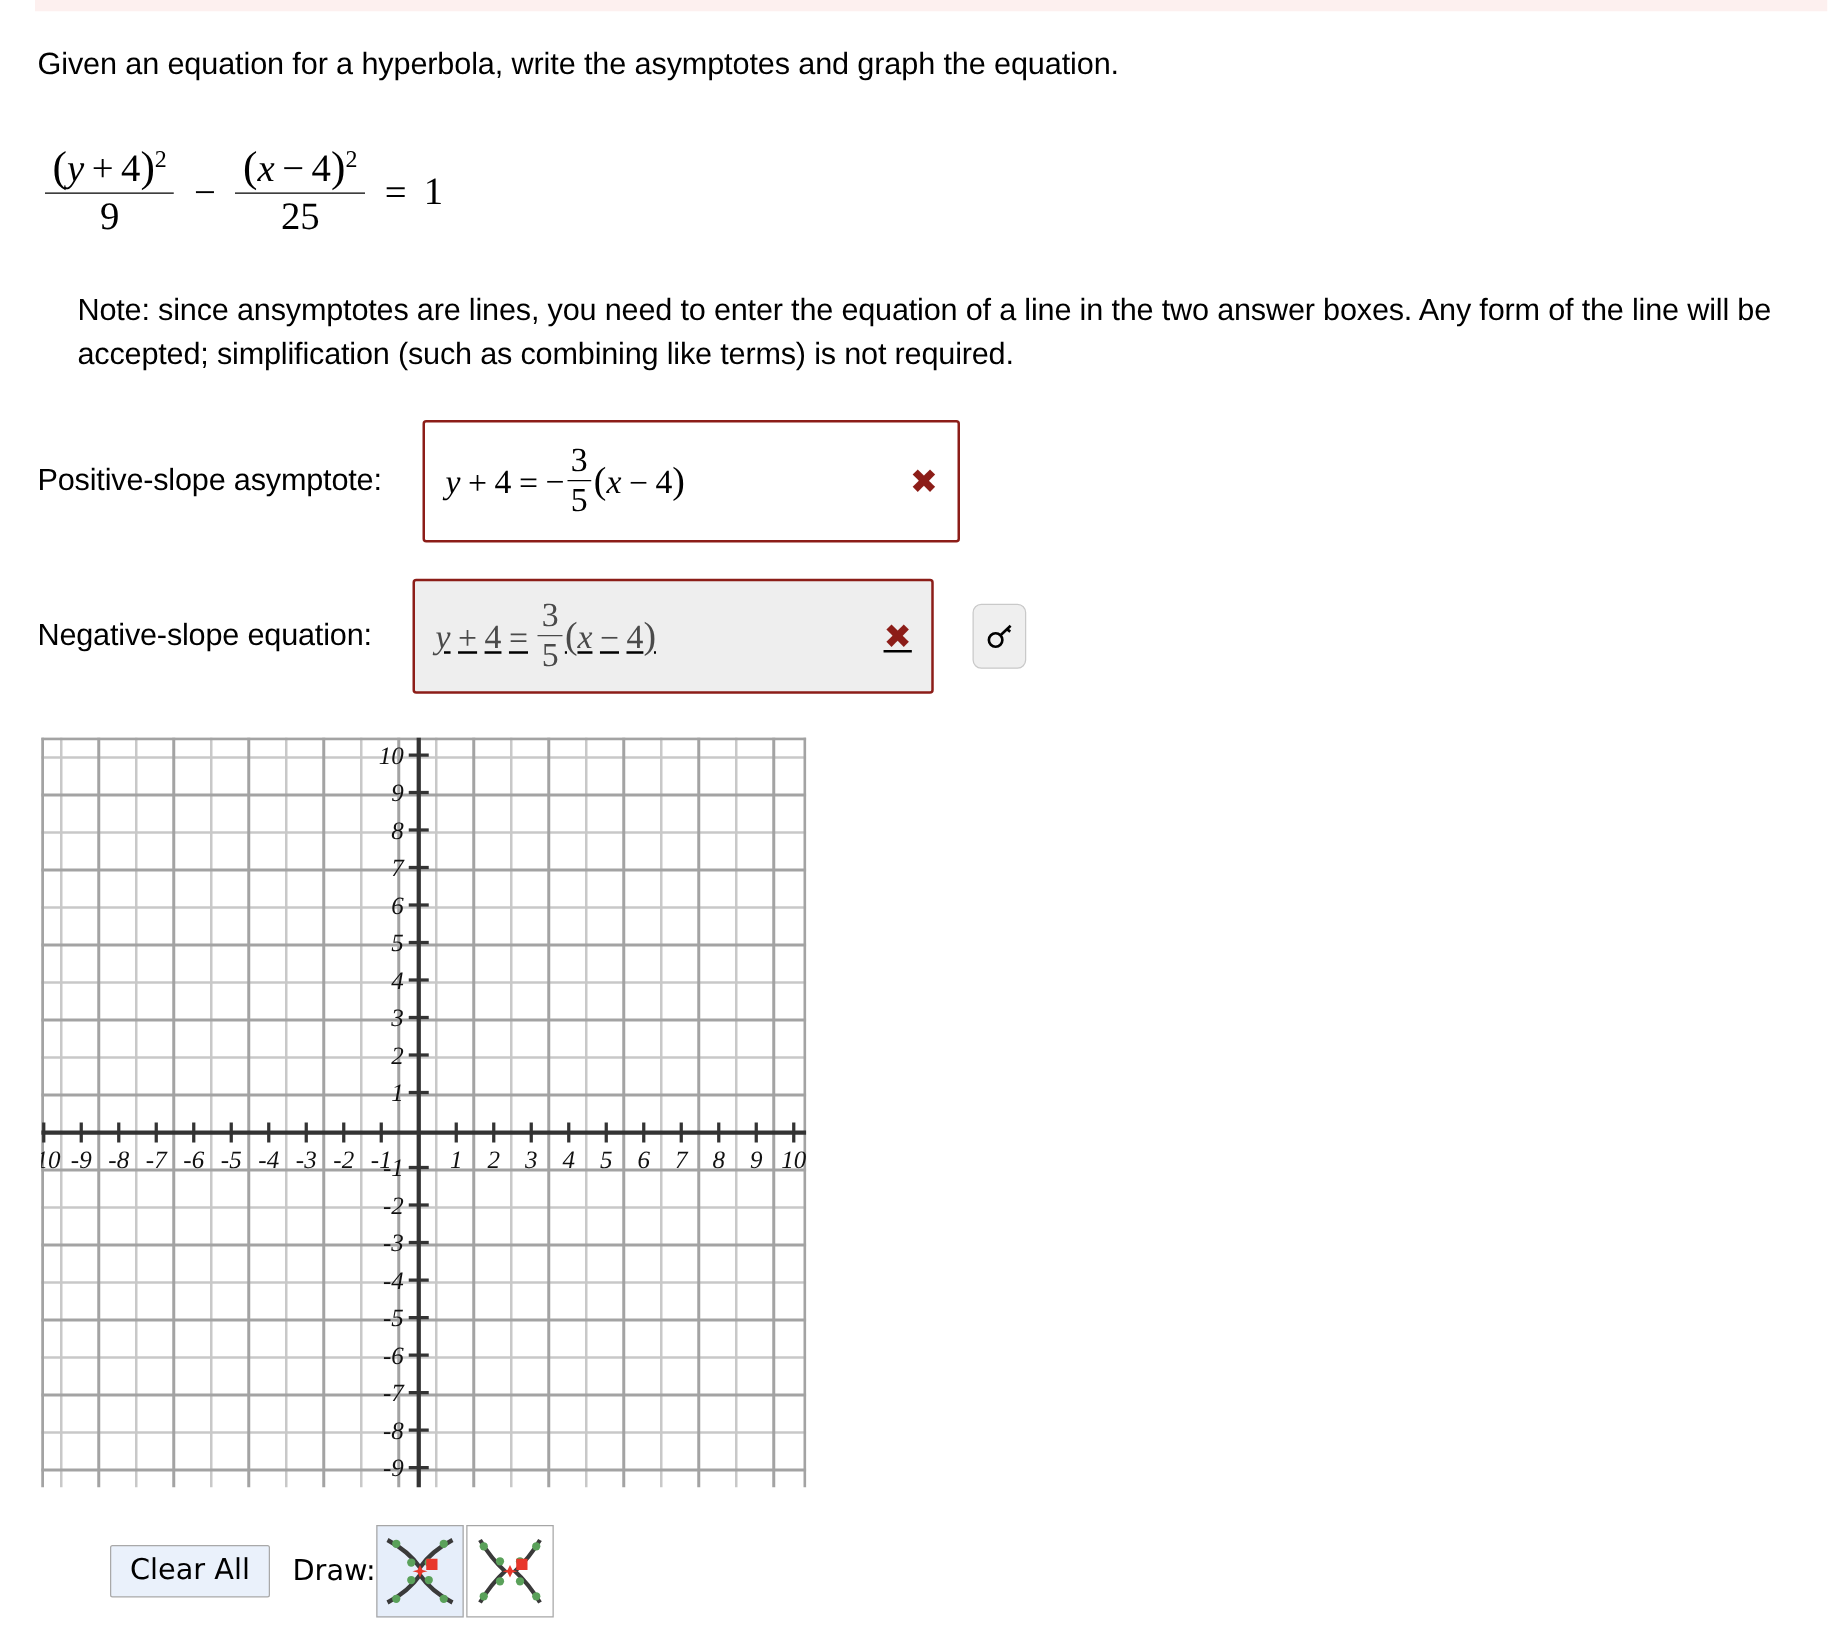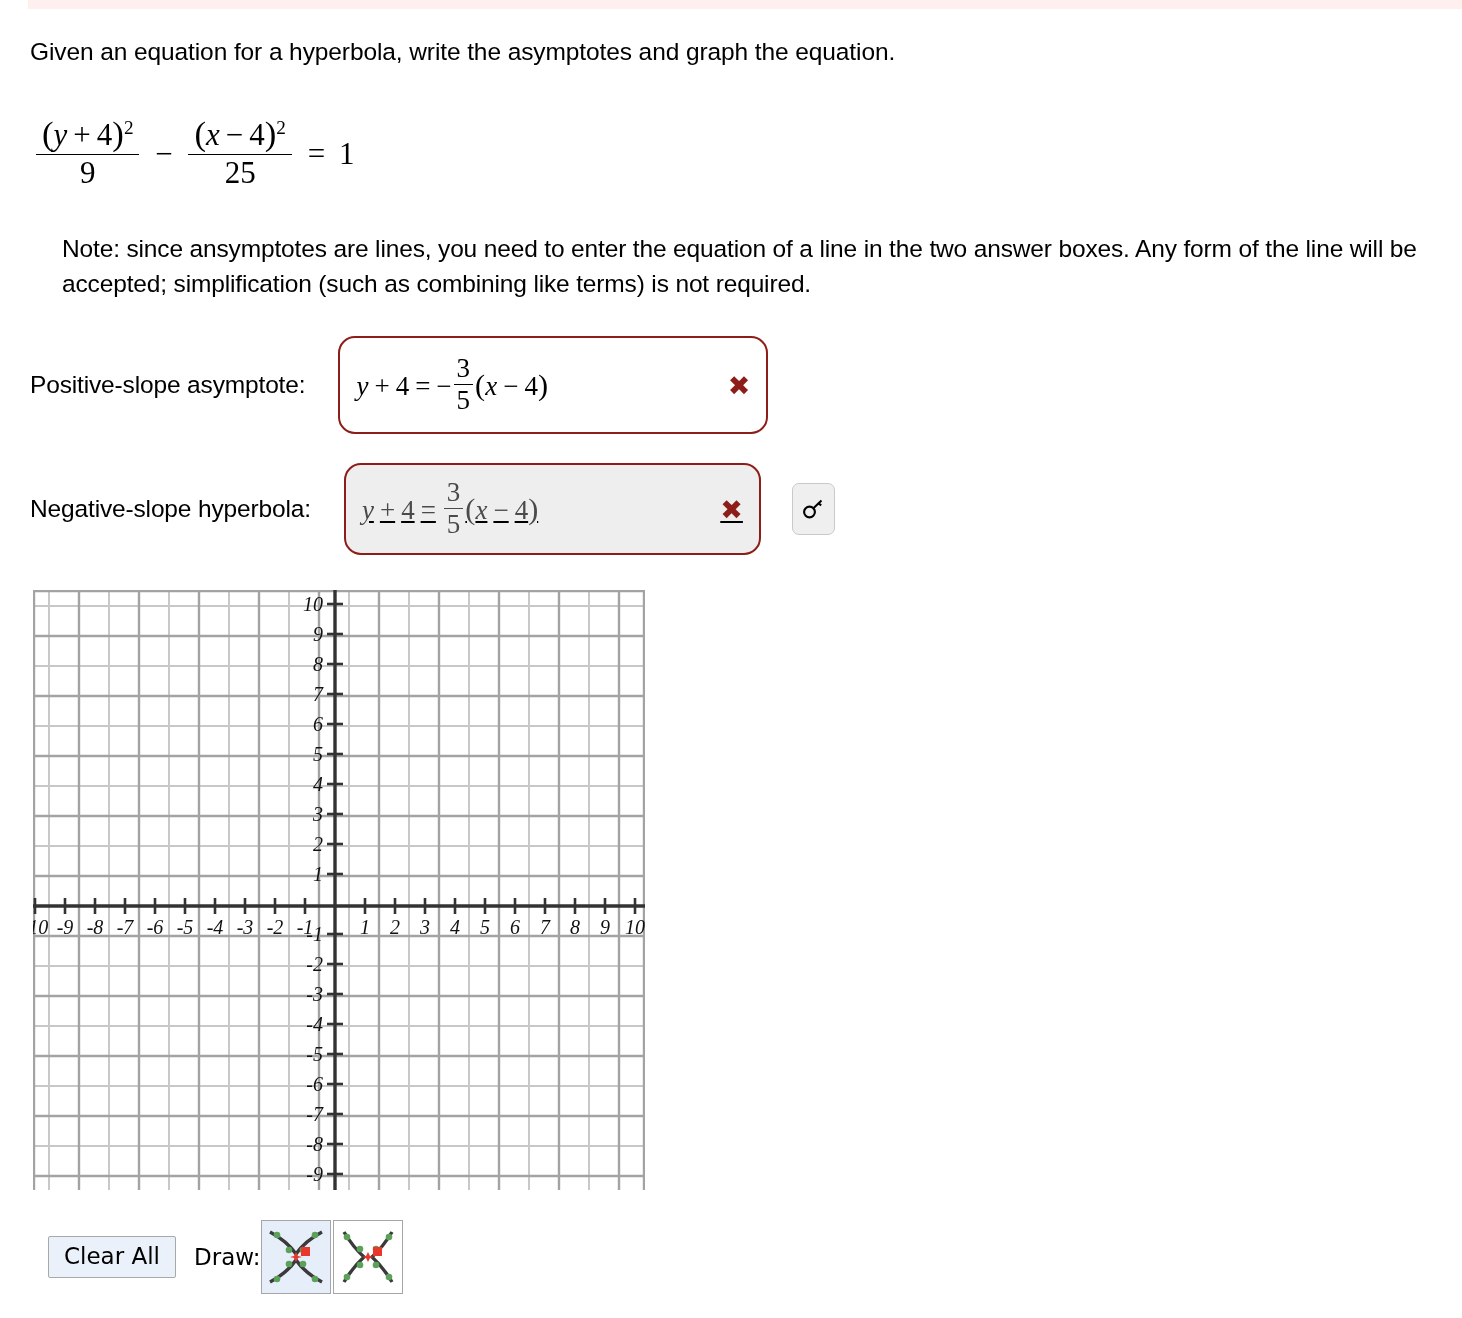--- a/index.html
+++ b/index.html
@@ -81,21 +81,21 @@
     letter-spacing: -0.15px;
     white-space: nowrap;
     margin-right: 9px;
   }
 
   .answer-box {
     position: relative;
     display: flex;
     align-items: center;
     border: 2px solid #8c1d18;
-    border-radius: 17px;
+    border-radius: 3px;
     background: #ffffff;
     padding: 4px 16px;
   }
   .answer-box.disabled { background: #eeeeee; text-decoration: underline; }
   .answer-box .answer-math {
     font-size: 27px;
     color: #000;
     flex: 0 0 auto;
   }
   .answer-box.disabled .answer-math { color: #4a4a4a; }
@@ -143,20 +143,21 @@
   }
   .clear-all {
     font-family: "DejaVu Sans", sans-serif;
     font-size: 23px;
     color: #000;
     background: #eaf1fb;
     border: 1px solid #a9a9a9;
     border-radius: 2px;
     padding: 6px 15px 8px 15px;
     line-height: 1.15;
+    margin-left: 40px;
   }
   .draw-label {
     font-family: "DejaVu Sans", sans-serif;
     font-size: 23px;
     color: #000;
     margin-left: 18px;
   }
   .draw-tools { display: flex; }
   .tool-btn {
     width: 70px; height: 74px;
@@ -206,21 +207,21 @@
     <span class="row-label">Positive-slope asymptote:</span>
     <div class="answer-box">
       <span class="answer-math math">
         <span class="mi">y</span><span class="op">+</span><span>4</span><span class="op">=</span><span>−</span><span class="mfrac"><span class="num">3</span><span class="bar"></span><span class="den">5</span></span><span class="paren">(</span><span class="mi">x</span><span class="op">−</span><span>4</span><span class="paren">)</span>
       </span>
       <span class="xmark">✖</span>
     </div>
   </div>
 
   <div class="answer-row" id="row-negative">
-    <span class="row-label">Negative-slope hyperbola:</span>
+    <span class="row-label">Negative-slope equation:</span>
     <div class="answer-box disabled">
       <span class="answer-math math">
         <span class="mi">y</span><span class="op">+</span><span>4</span><span class="op">=</span><span class="mfrac"><span class="num">3</span><span class="bar"></span><span class="den">5</span></span><span class="paren">(</span><span class="mi">x</span><span class="op">−</span><span>4</span><span class="paren">)</span>
       </span>
       <span class="xmark">✖</span>
     </div>
     <div class="key-button">
       <span>
         <svg width="26" height="26" viewBox="0 0 26 26">
           <circle cx="9.5" cy="16" r="5.4" fill="none" stroke="#000" stroke-width="2.1"></circle>

